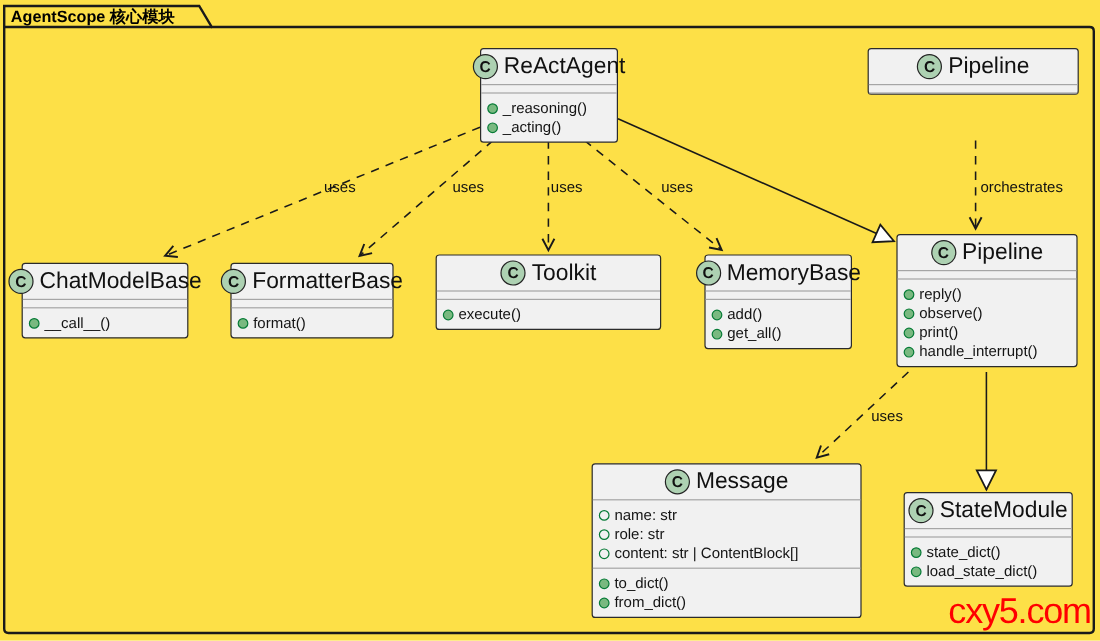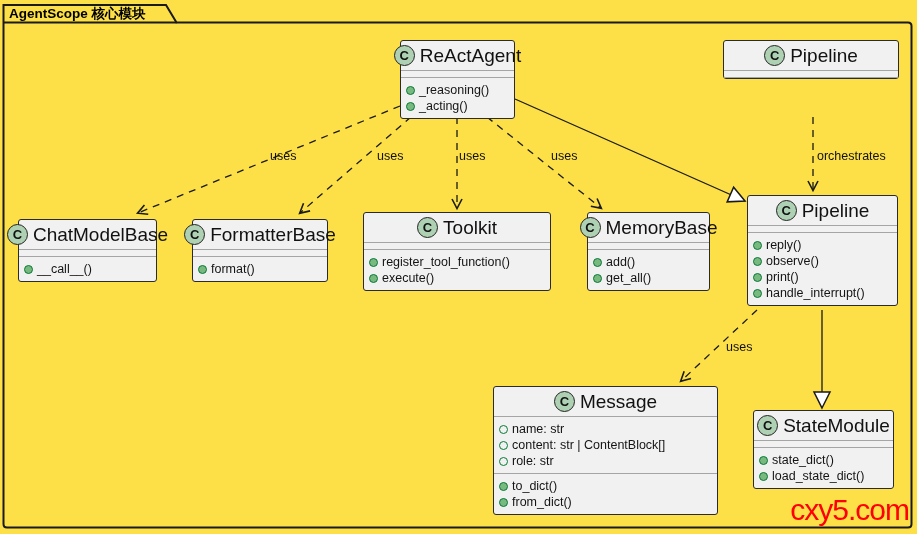--- a/index.html
+++ b/index.html
@@ -152,24 +152,20 @@
     <div class="hdr">
       <span class="circ">C</span>
       <span class="cname">Toolkit</span>
     </div>
     <div class="sep"></div>
     <div class="comp empty"></div>
     <div class="sep"></div>
     <div class="comp">
       <div class="m">
           <span class="dot mdot"></span>
-          <span class="mtext">register_tool_function()</span>
-        </div>
-      <div class="m">
-          <span class="dot mdot"></span>
           <span class="mtext">execute()</span>
         </div>
     </div>
   </div>
 
   <div class="cls" style="left:587px;top:212px;width:123px;">
     <div class="hdr">
       <span class="circ">C</span>
       <span class="cname">MemoryBase</span>
     </div>
@@ -222,25 +218,25 @@
       <span class="cname">Message</span>
     </div>
     <div class="sep"></div>
     <div class="comp">
       <div class="m">
           <span class="dot fdot"></span>
           <span class="mtext">name: str</span>
         </div>
       <div class="m">
           <span class="dot fdot"></span>
+          <span class="mtext">role: str</span>
+        </div>
+      <div class="m">
+          <span class="dot fdot"></span>
           <span class="mtext">content: str | ContentBlock[]</span>
-        </div>
-      <div class="m">
-          <span class="dot fdot"></span>
-          <span class="mtext">role: str</span>
         </div>
     </div>
     <div class="sep"></div>
     <div class="comp">
       <div class="m">
           <span class="dot mdot"></span>
           <span class="mtext">to_dict()</span>
         </div>
       <div class="m">
           <span class="dot mdot"></span>

